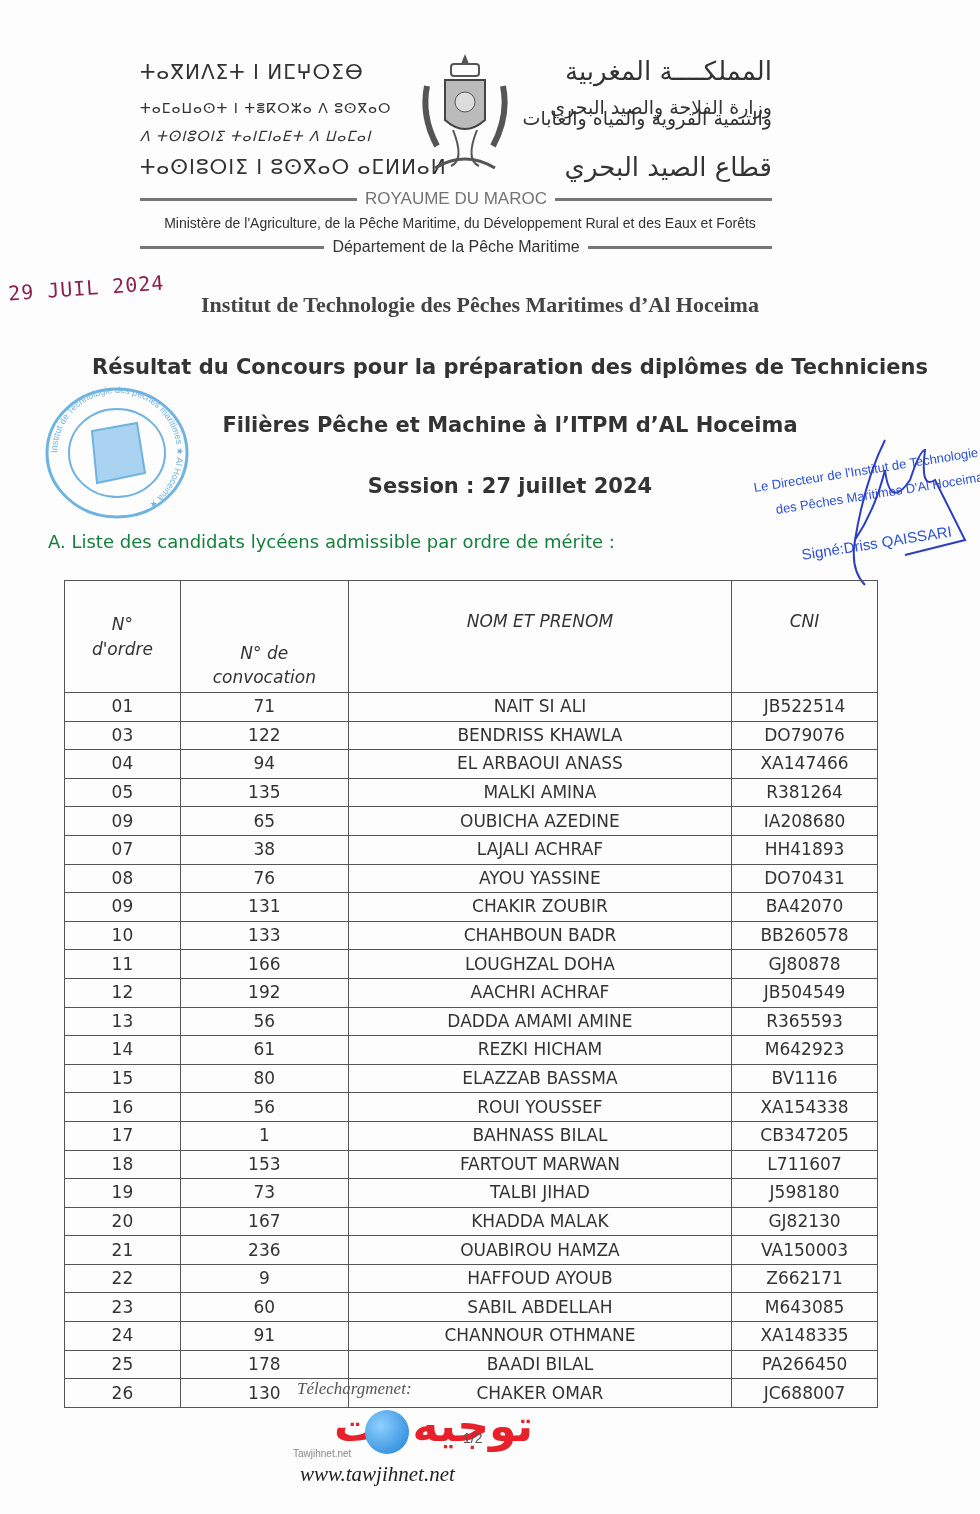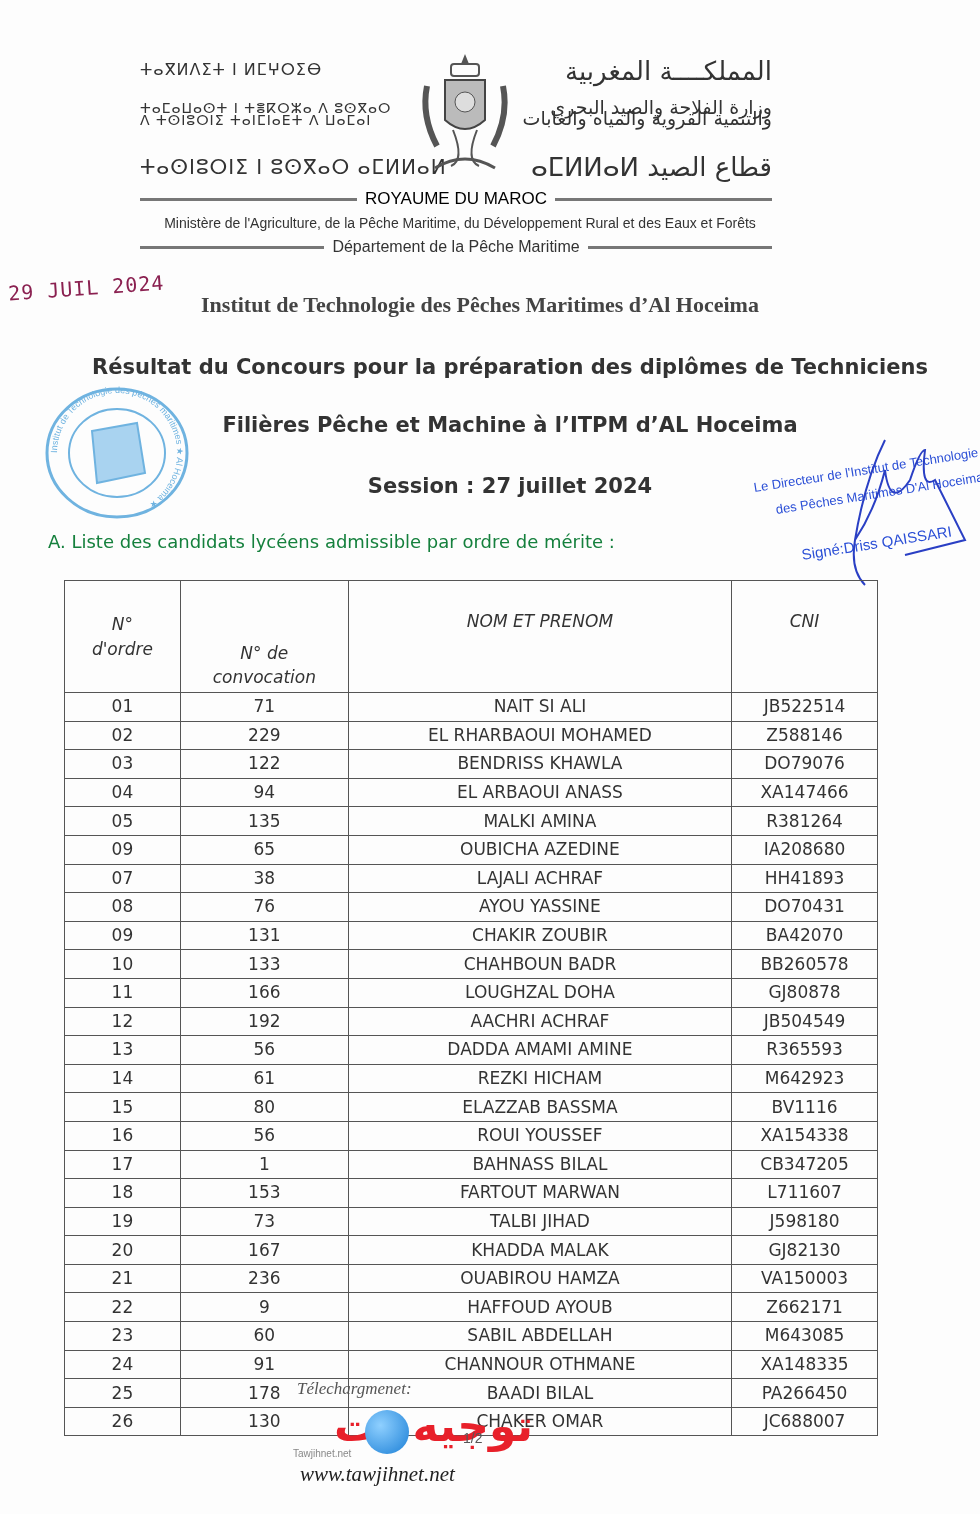--- a/index.html
+++ b/index.html
@@ -4,34 +4,34 @@
 <style>
   html, body { margin: 0; padding: 0; }
   body {
     width: 980px; height: 1514px; background: #fdfdfd; position: relative; overflow: hidden;
     font-family: "Liberation Sans", sans-serif; color: #2a2a2a;
   }
   .abs { position: absolute; }
 
   
   .tifinagh { left: 140px; color: #333; font-family: "DejaVu Sans", sans-serif; letter-spacing: 1px; }
-  .tif-1 { top: 60px; font-size: 16px; text-align: right; }
+  .tif-1 { top: 60px; font-size: 20px; text-align: right; }
   .tif-2 { top: 100px; font-size: 14px; }
-  .tif-3 { top: 112px; font-size: 14px; }
+  .tif-3 { top: 128px; font-size: 14px; font-style: italic; }
   .tif-4 { top: 155px; font-size: 20px; }
   .arabic { right: 208px; direction: rtl; text-align: center; color: #333; font-family: "DejaVu Sans", sans-serif; }
   .ar-1 { top: 56px; font-size: 26px; }
   .ar-2 { top: 96px; font-size: 19px; }
   .ar-3 { top: 107px; font-size: 19px; }
   .ar-4 { top: 152px; font-size: 26px; }
   .emblem { left: 415px; top: 50px; width: 100px; height: 135px; }
 
   .rule-row { left: 140px; width: 632px; display: flex; align-items: center; gap: 8px; }
   .rule-row .line { flex: 1; height: 3px; background: #777; }
-  .royaume { top: 189px; font-size: 17px; color: #000000; }
+  .royaume { top: 189px; font-size: 17px; color: #737373; }
   .ministere { top: 215px; left: 140px; width: 640px; text-align: center; font-size: 14px; color: #333; }
   .departement { top: 238px; font-size: 16px; color: #333; }
 
   .date-stamp { left: 8px; top: 276px; color: #8a2050; font-family: "DejaVu Sans Mono", monospace; font-size: 20px; transform: rotate(-4deg); letter-spacing: 1px; }
   .institut { left: 0; width: 960px; top: 292px; text-align: center; font-family: "Liberation Serif", serif; font-weight: bold; font-size: 22px; color: #444; }
 
   .title { left: 0; width: 1020px; text-align: center; font-family: "DejaVu Sans", sans-serif; font-weight: bold; color: #333; }
   .title-1 { top: 355px; font-size: 21px; }
   .title-2 { top: 413px; font-size: 21px; left: 0; width: 1020px; }
   .title-3 { top: 474px; font-size: 21px; }
@@ -77,21 +77,21 @@
   <circle cx="50" cy="52" r="10" fill="#ddd" stroke="#555"></circle>
   <path d="M12 36 q-6 30 10 60" fill="none" stroke="#555" stroke-width="6"></path>
   <path d="M88 36 q6 30 -10 60" fill="none" stroke="#555" stroke-width="6"></path>
   <path d="M20 118 q30 -18 60 0" fill="none" stroke="#555" stroke-width="3"></path>
   <path d="M38 80 q12 30 -2 36 M62 80 q-12 30 2 36" fill="none" stroke="#555" stroke-width="2"></path>
 </svg>
 
 <div class="abs arabic ar-1">المملكــــة المغربية</div>
 <div class="abs arabic ar-2">وزارة الفلاحة والصيد البحري</div>
 <div class="abs arabic ar-3">والتنمية القروية والمياه والغابات</div>
-<div class="abs arabic ar-4">قطاع الصيد ⴰⵎⵍⵍⴰⵍ</div>
+<div class="abs arabic ar-4">قطاع الصيد البحري</div>
 
 <div class="abs rule-row royaume">
   <span class="line"></span>
   <span>ROYAUME DU MAROC</span>
   <span class="line"></span>
 </div>
 <div class="abs ministere">Ministère de l'Agriculture, de la Pêche Maritime, du Développement Rural et des Eaux et Forêts</div>
 <div class="abs rule-row departement">
   <span class="line"></span>
   <span>Département de la Pêche Maritime</span>
@@ -142,26 +142,20 @@
     </tr>
   </thead>
   <tbody id="tbody">
       <tr>
         <td>01</td>
         <td>71</td>
         <td>NAIT SI ALI</td>
         <td>JB522514</td>
       </tr>
       <tr>
-        <td>02</td>
-        <td>229</td>
-        <td>EL RHARBAOUI MOHAMED</td>
-        <td>Z588146</td>
-      </tr>
-      <tr>
         <td>03</td>
         <td>122</td>
         <td>BENDRISS KHAWLA</td>
         <td>DO79076</td>
       </tr>
       <tr>
         <td>04</td>
         <td>94</td>
         <td>EL ARBAOUI ANASS</td>
         <td>XA147466</td>

